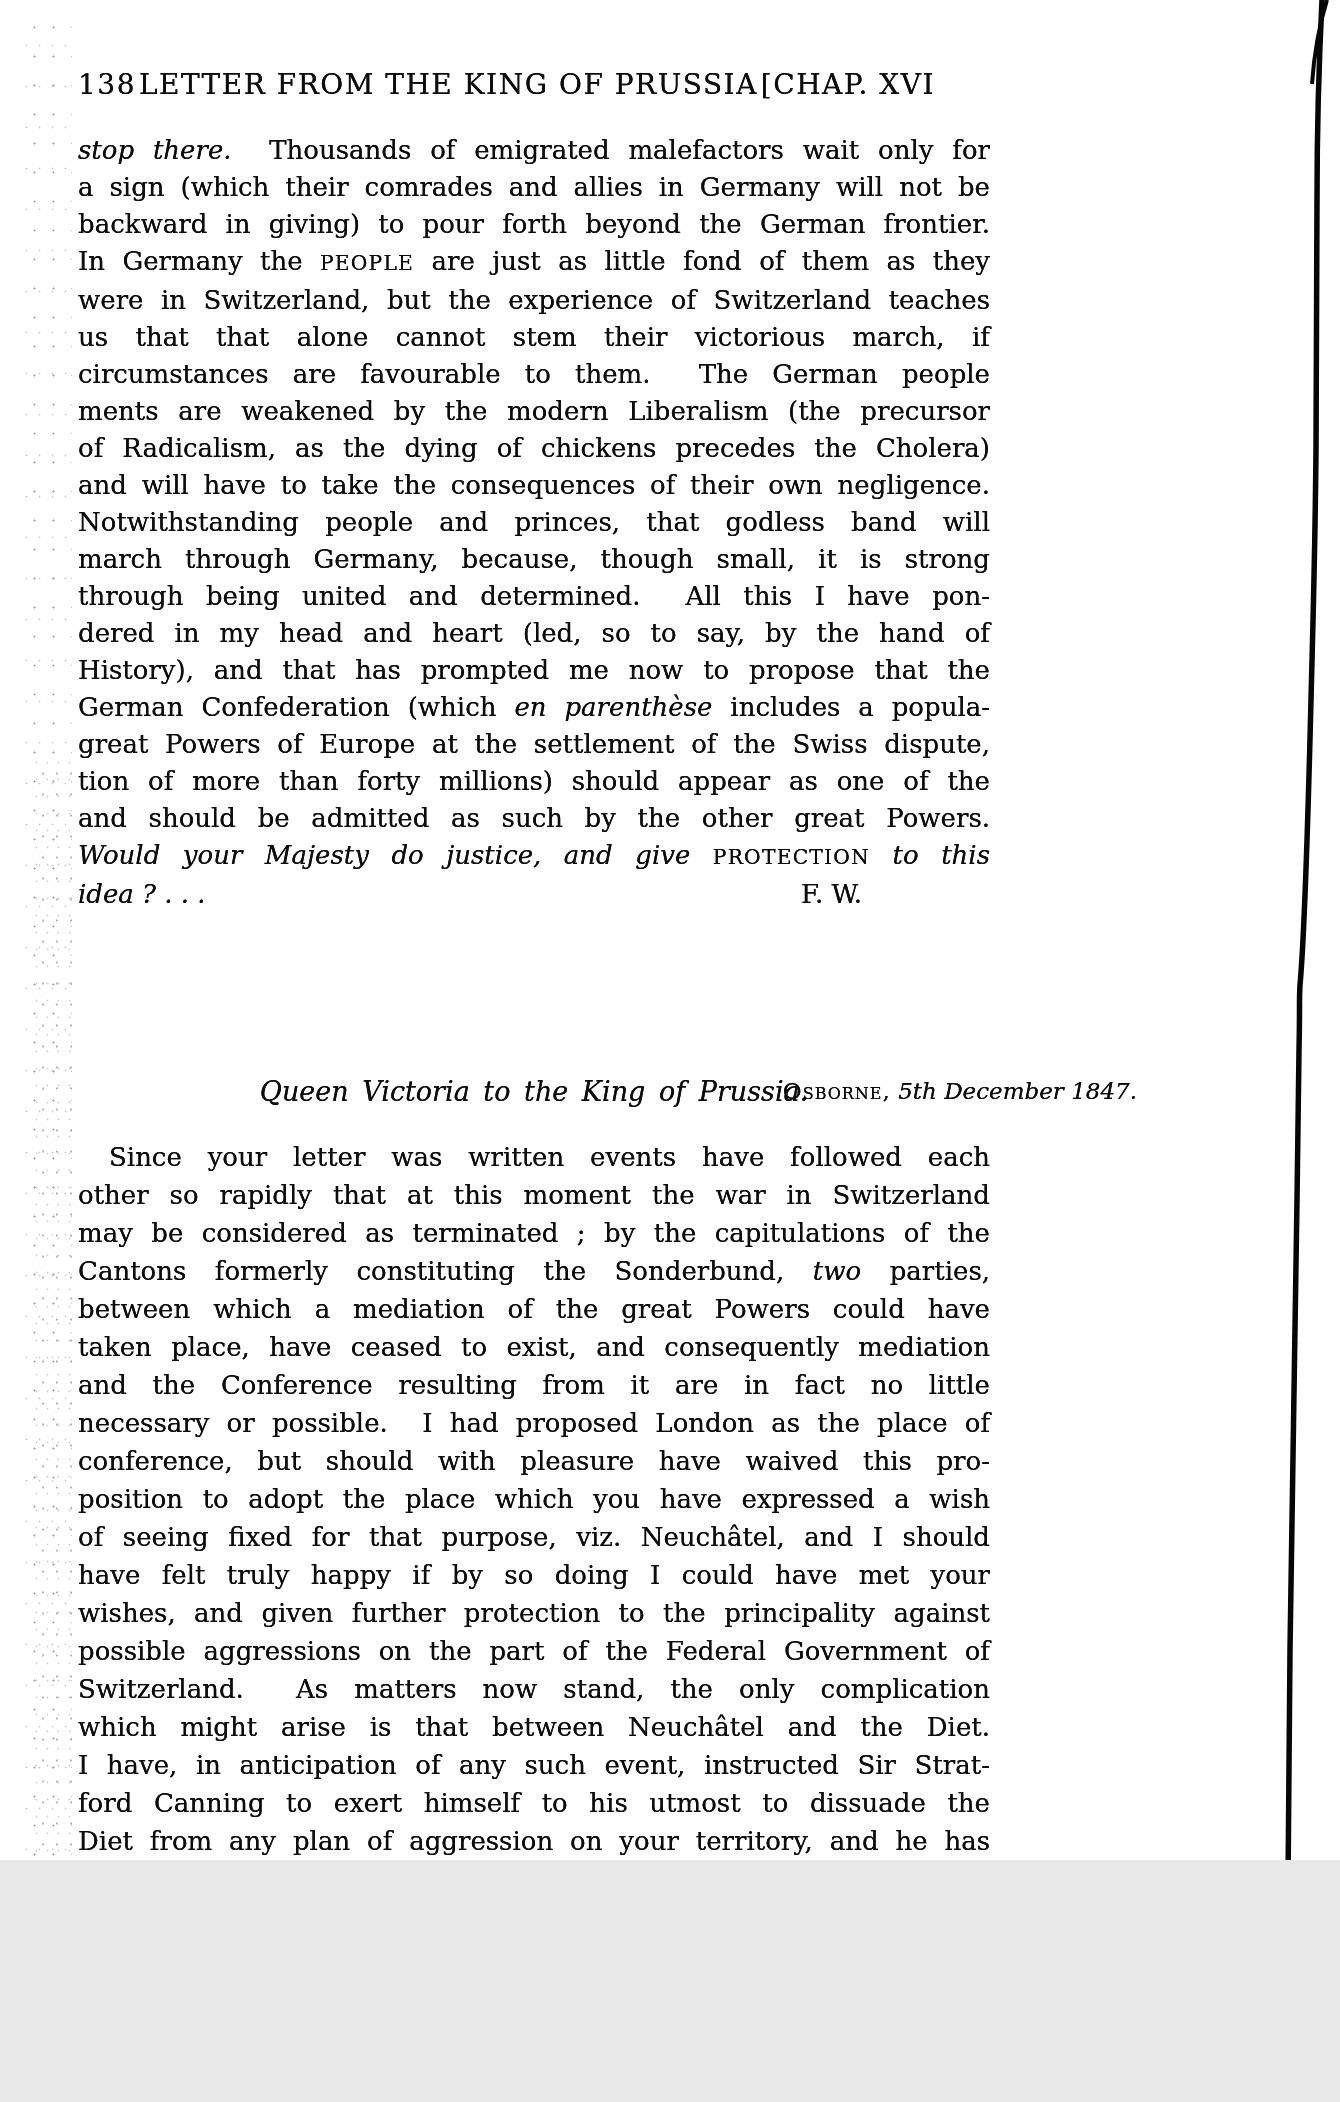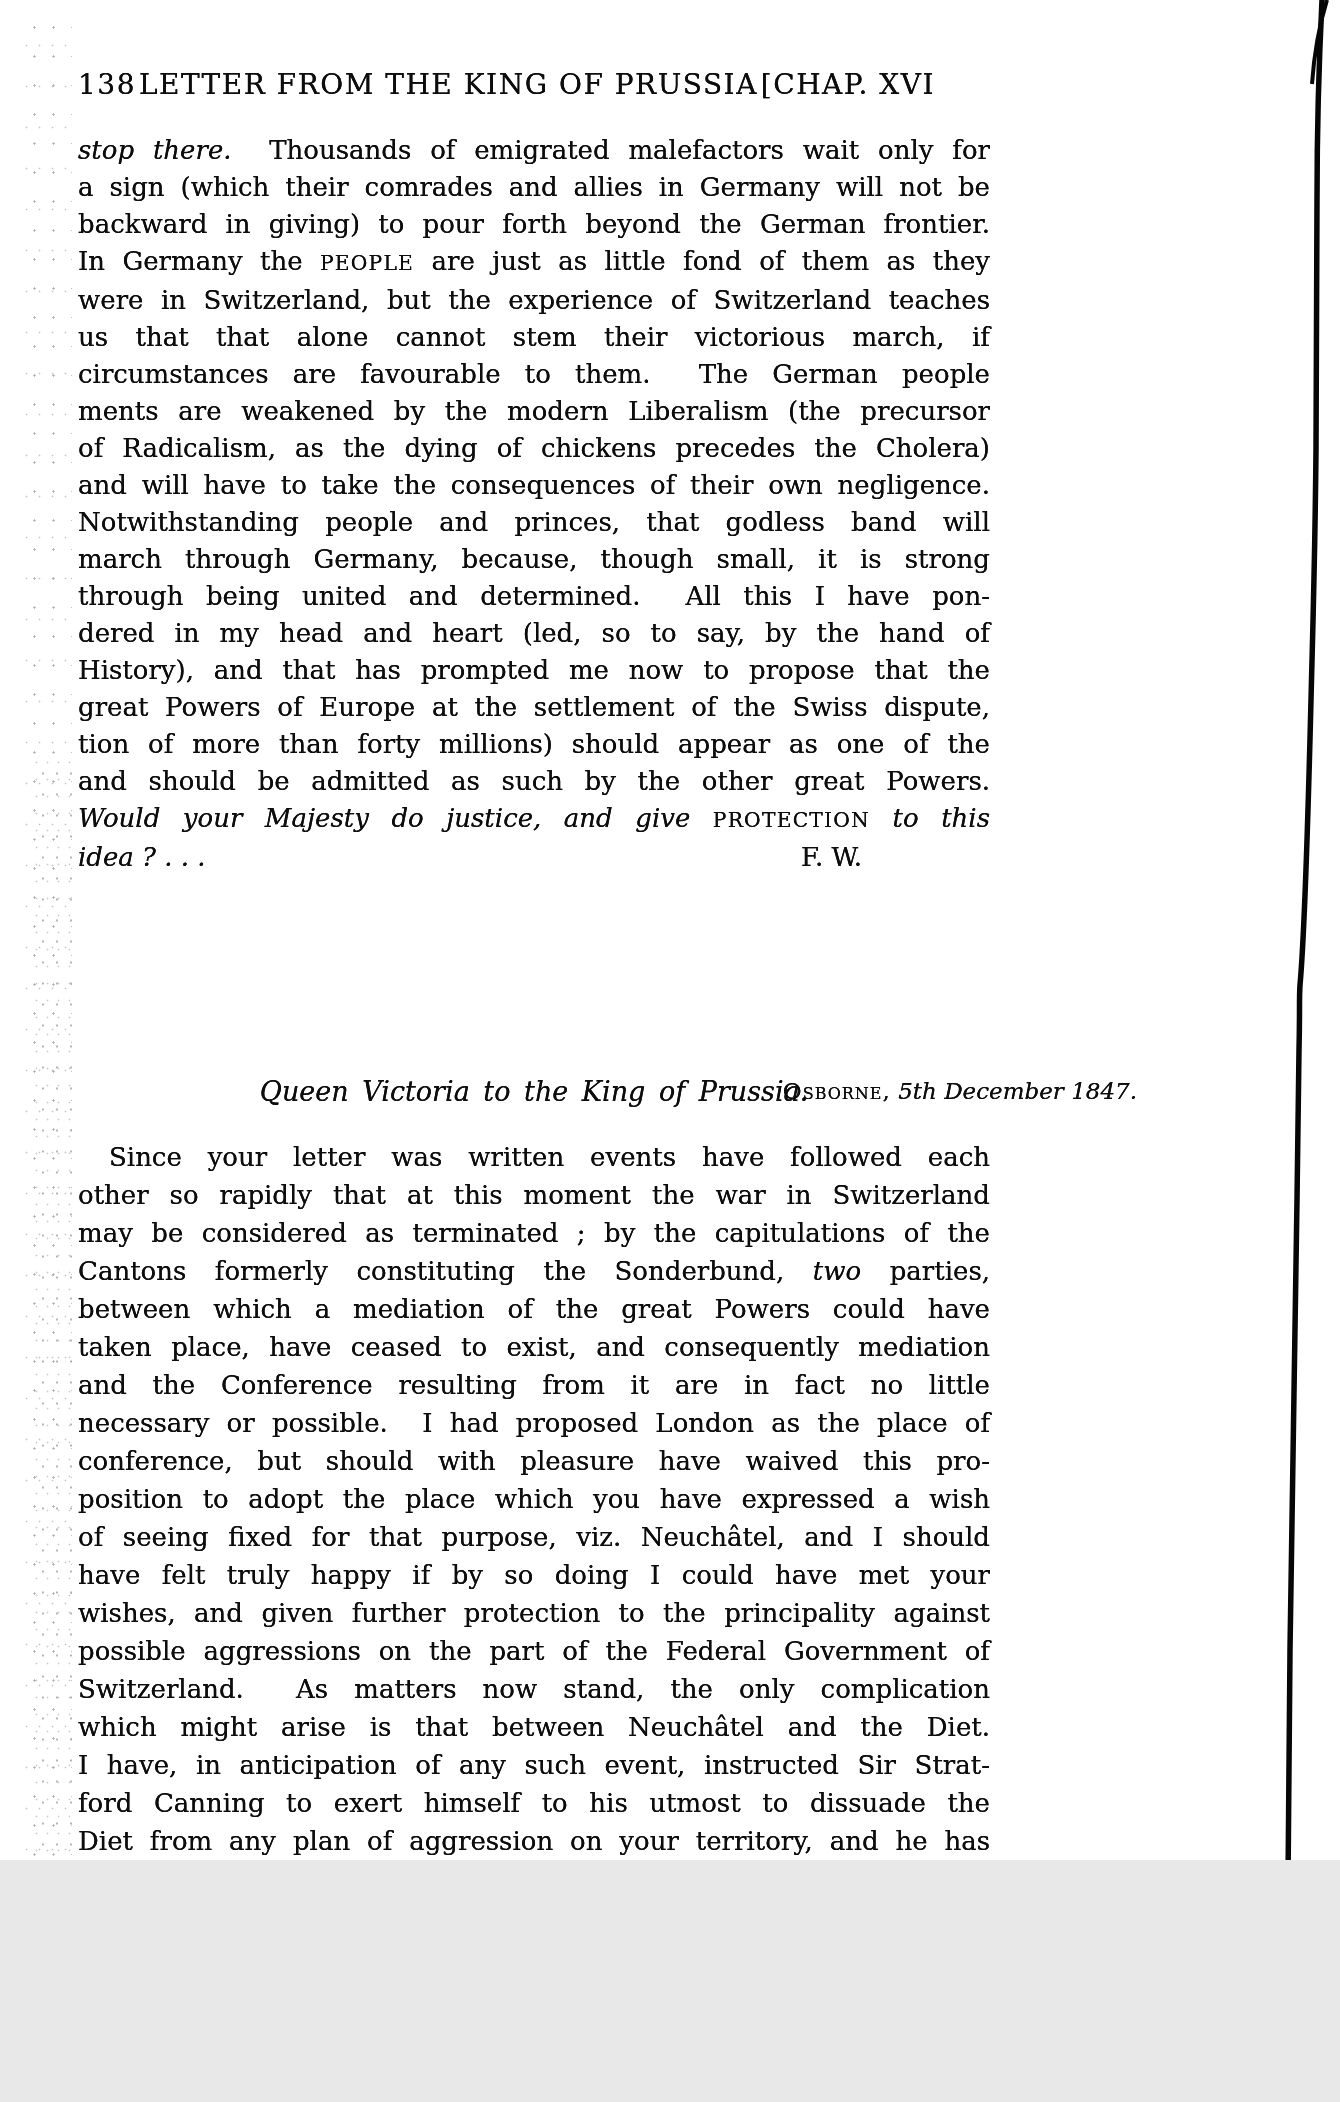--- a/index.html
+++ b/index.html
@@ -77,20 +77,21 @@
       <div class="line"><span>us that that alone cannot stem their victorious march, if</span></div>
       <div class="line"><span>circumstances are favourable to them.&nbsp; The German people</span></div>
       <div class="line"><span>ments are weakened by the modern Liberalism (the precursor</span></div>
       <div class="line"><span>of Radicalism, as the dying of chickens precedes the Cholera)</span></div>
       <div class="line"><span>and will have to take the consequences of their own negligence.</span></div>
       <div class="line"><span>Notwithstanding people and princes, that godless band will</span></div>
       <div class="line"><span>march through Germany, because, though small, it is strong</span></div>
       <div class="line"><span>through being united and determined.&nbsp; All this I have pon-</span></div>
       <div class="line"><span>dered in my head and heart (led, so to say, by the hand of</span></div>
       <div class="line"><span>History), and that has prompted me now to propose that the</span></div>
+      <div class="line"><span>German Confederation (which </span><span class="it">en parenthèse</span><span> includes a popula-</span></div>
       <div class="line"><span>great Powers of Europe at the settlement of the Swiss dispute,</span></div>
       <div class="line"><span>tion of more than forty millions) should appear as one of the</span></div>
       <div class="line"><span>and should be admitted as such by the other great Powers.</span></div>
       <div class="line"><span class="it">Would your Majesty do justice, and give </span><span class="sc">PROTECTION</span><span class="it"> to this</span></div>
       <div class="line nojust"><span class="it">idea ? . . .</span><span class="sig">F. W.</span></div>
     </div>
 
   <div class="heading">Queen Victoria to the King of Prussia.</div>
 
   <div class="dateline">

